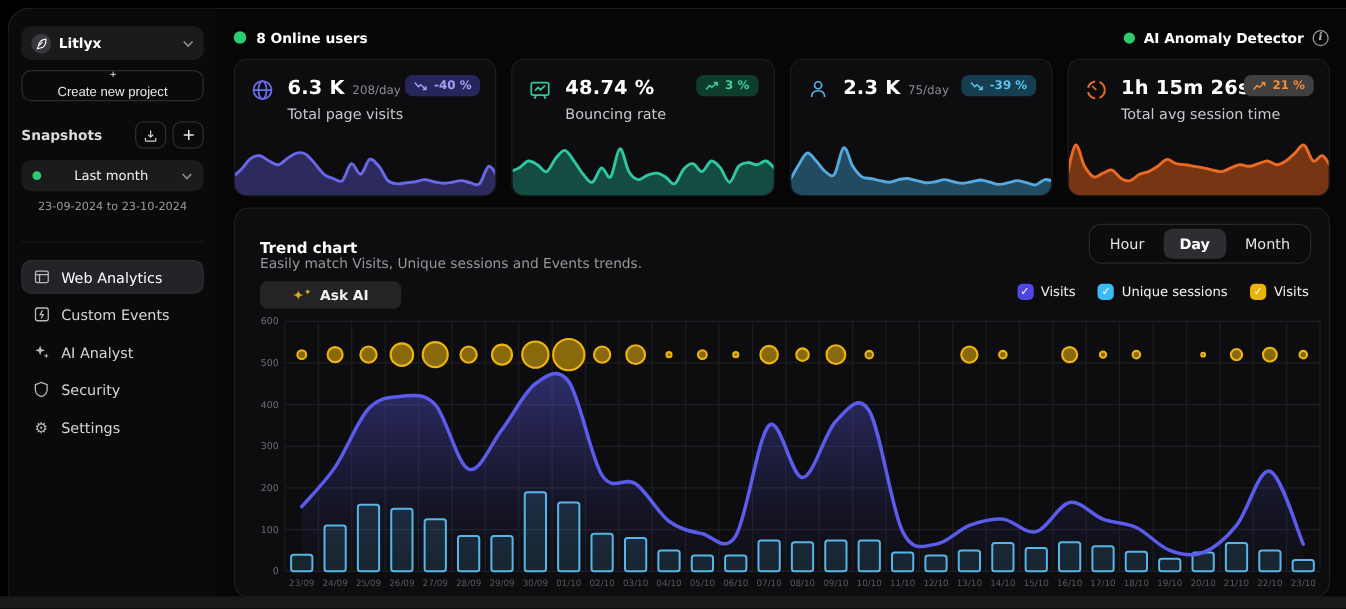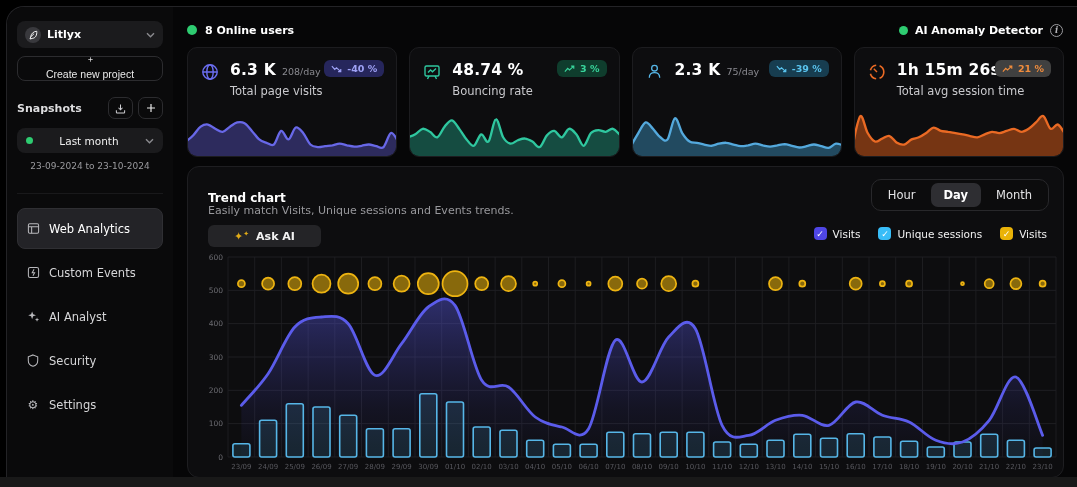--- a/index.html
+++ b/index.html
@@ -27,21 +27,21 @@
   .snap-label { font-size:11px; color:#dcdcde; font-weight:600; flex:1; }
   .icon-btn { width:25px; height:22px; border:1px solid #2c2c2f; border-radius:7px; background:transparent;
     display:flex; align-items:center; justify-content:center; margin-left:5px; cursor:pointer; }
   .snap-select { margin-top:9px; background:#1b1b1d; border-radius:8px; height:25px; display:flex;
     align-items:center; gap:7px; padding:0 9px; cursor:pointer;text-align:center; }
   .dot { width:7px; height:7px; border-radius:50%; background:#2ecc71; flex:none; }
   .snap-select-label { font-size:10.5px; color:#f0f0f0; flex:1; }
   .snap-dates { margin-top:8px; text-align:center; font-size:9px; color:#9a9a9e; }
   .nav { margin-top:22px; border-top:1px solid #19191b; padding-top:14px; display:flex;
     flex-direction:column; gap:3px; }
-  .nav-item { display:flex; align-items:center; gap:9px; height:41px; padding:0 8px; border-radius:8px;
+  .nav-item { display:flex; align-items:center; gap:9px; height:27px; padding:0 8px; border-radius:8px;
     color:#d6d6d8; font-size:11.5px; cursor:pointer; border:1px solid transparent; }
   .nav-item.active { background:#232327; border-color:#2f2f33; color:#fff; }
   .nav-ic { width:14px; display:flex; align-items:center; justify-content:center; color:#b9b9bd; }
 
   
   .main { position:absolute; left:172px; top:0; right:0; bottom:0; }
   .topbar { position:absolute; left:8px; right:14px; top:15px; height:16px; display:flex;
     align-items:center; justify-content:space-between; }
   .online { display:flex; align-items:center; gap:8px; font-size:11px; font-weight:700; color:#fff; }
   .online .dot { width:10px; height:10px; }

